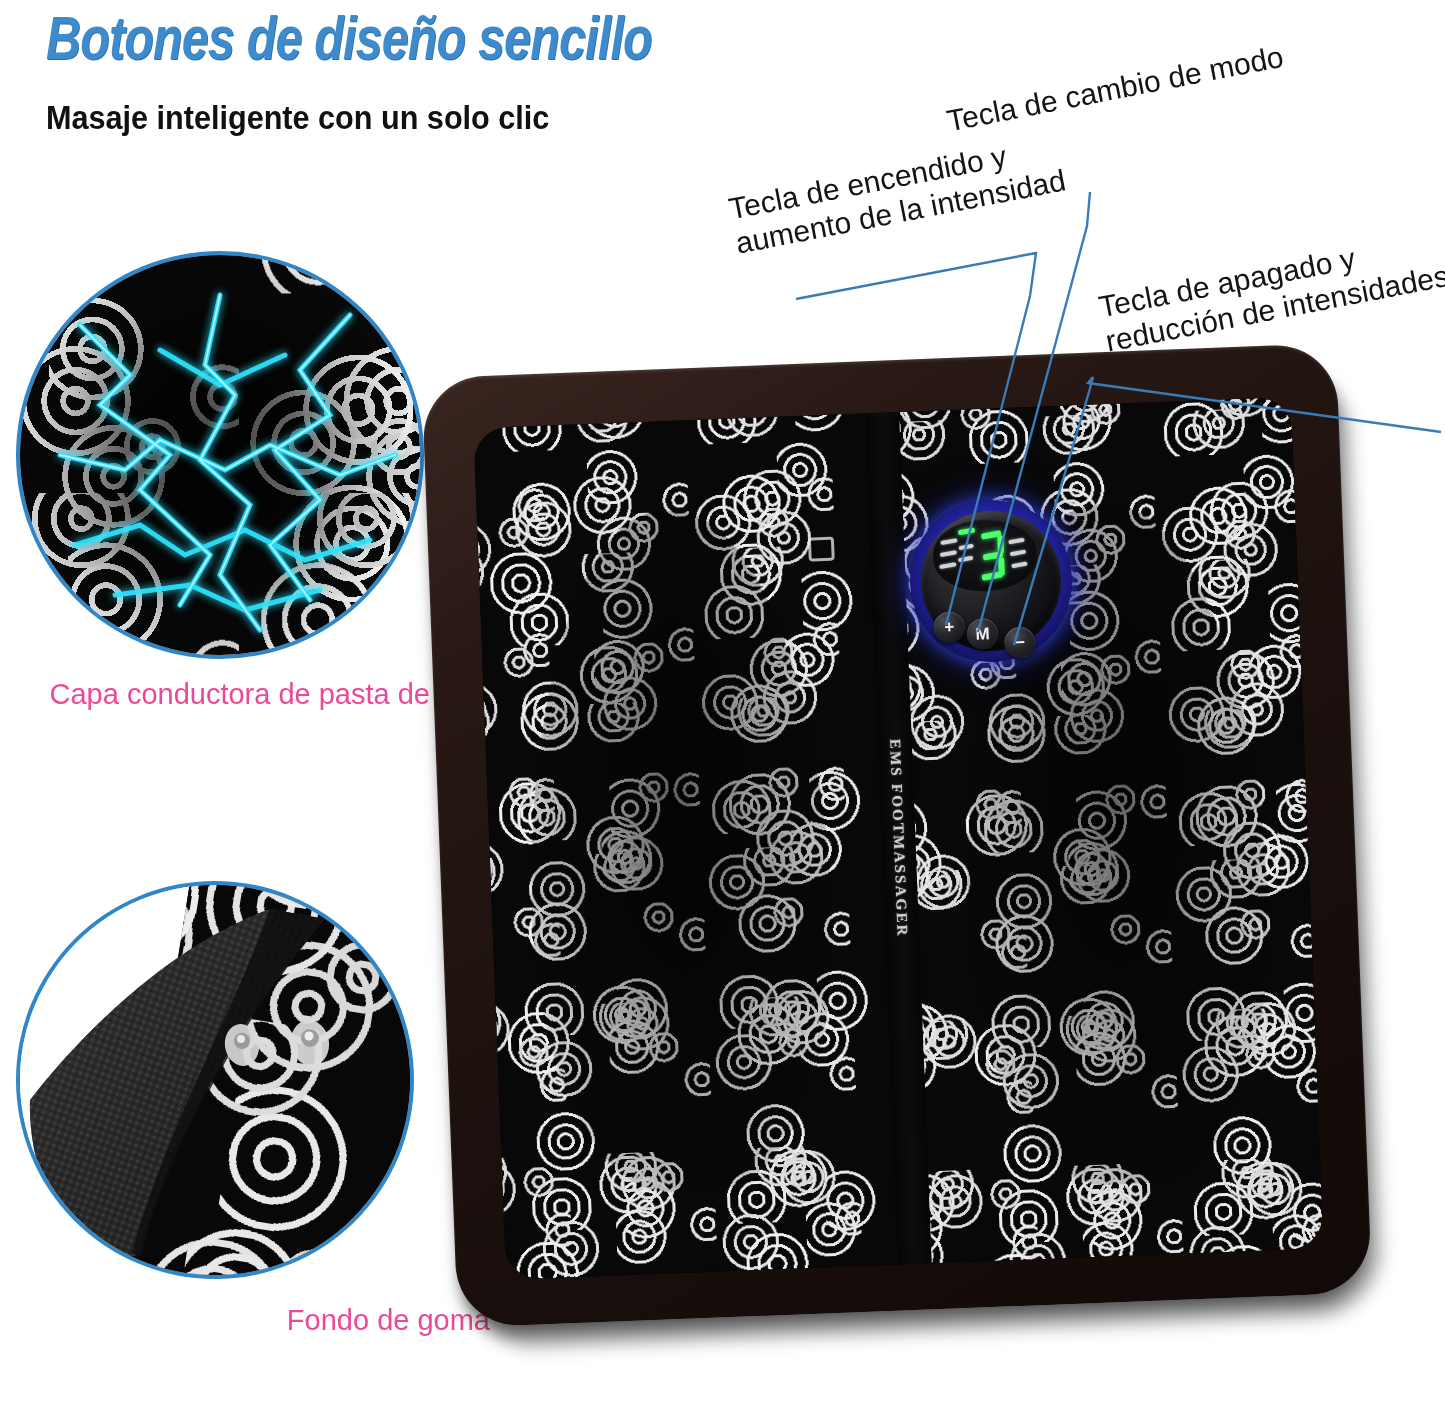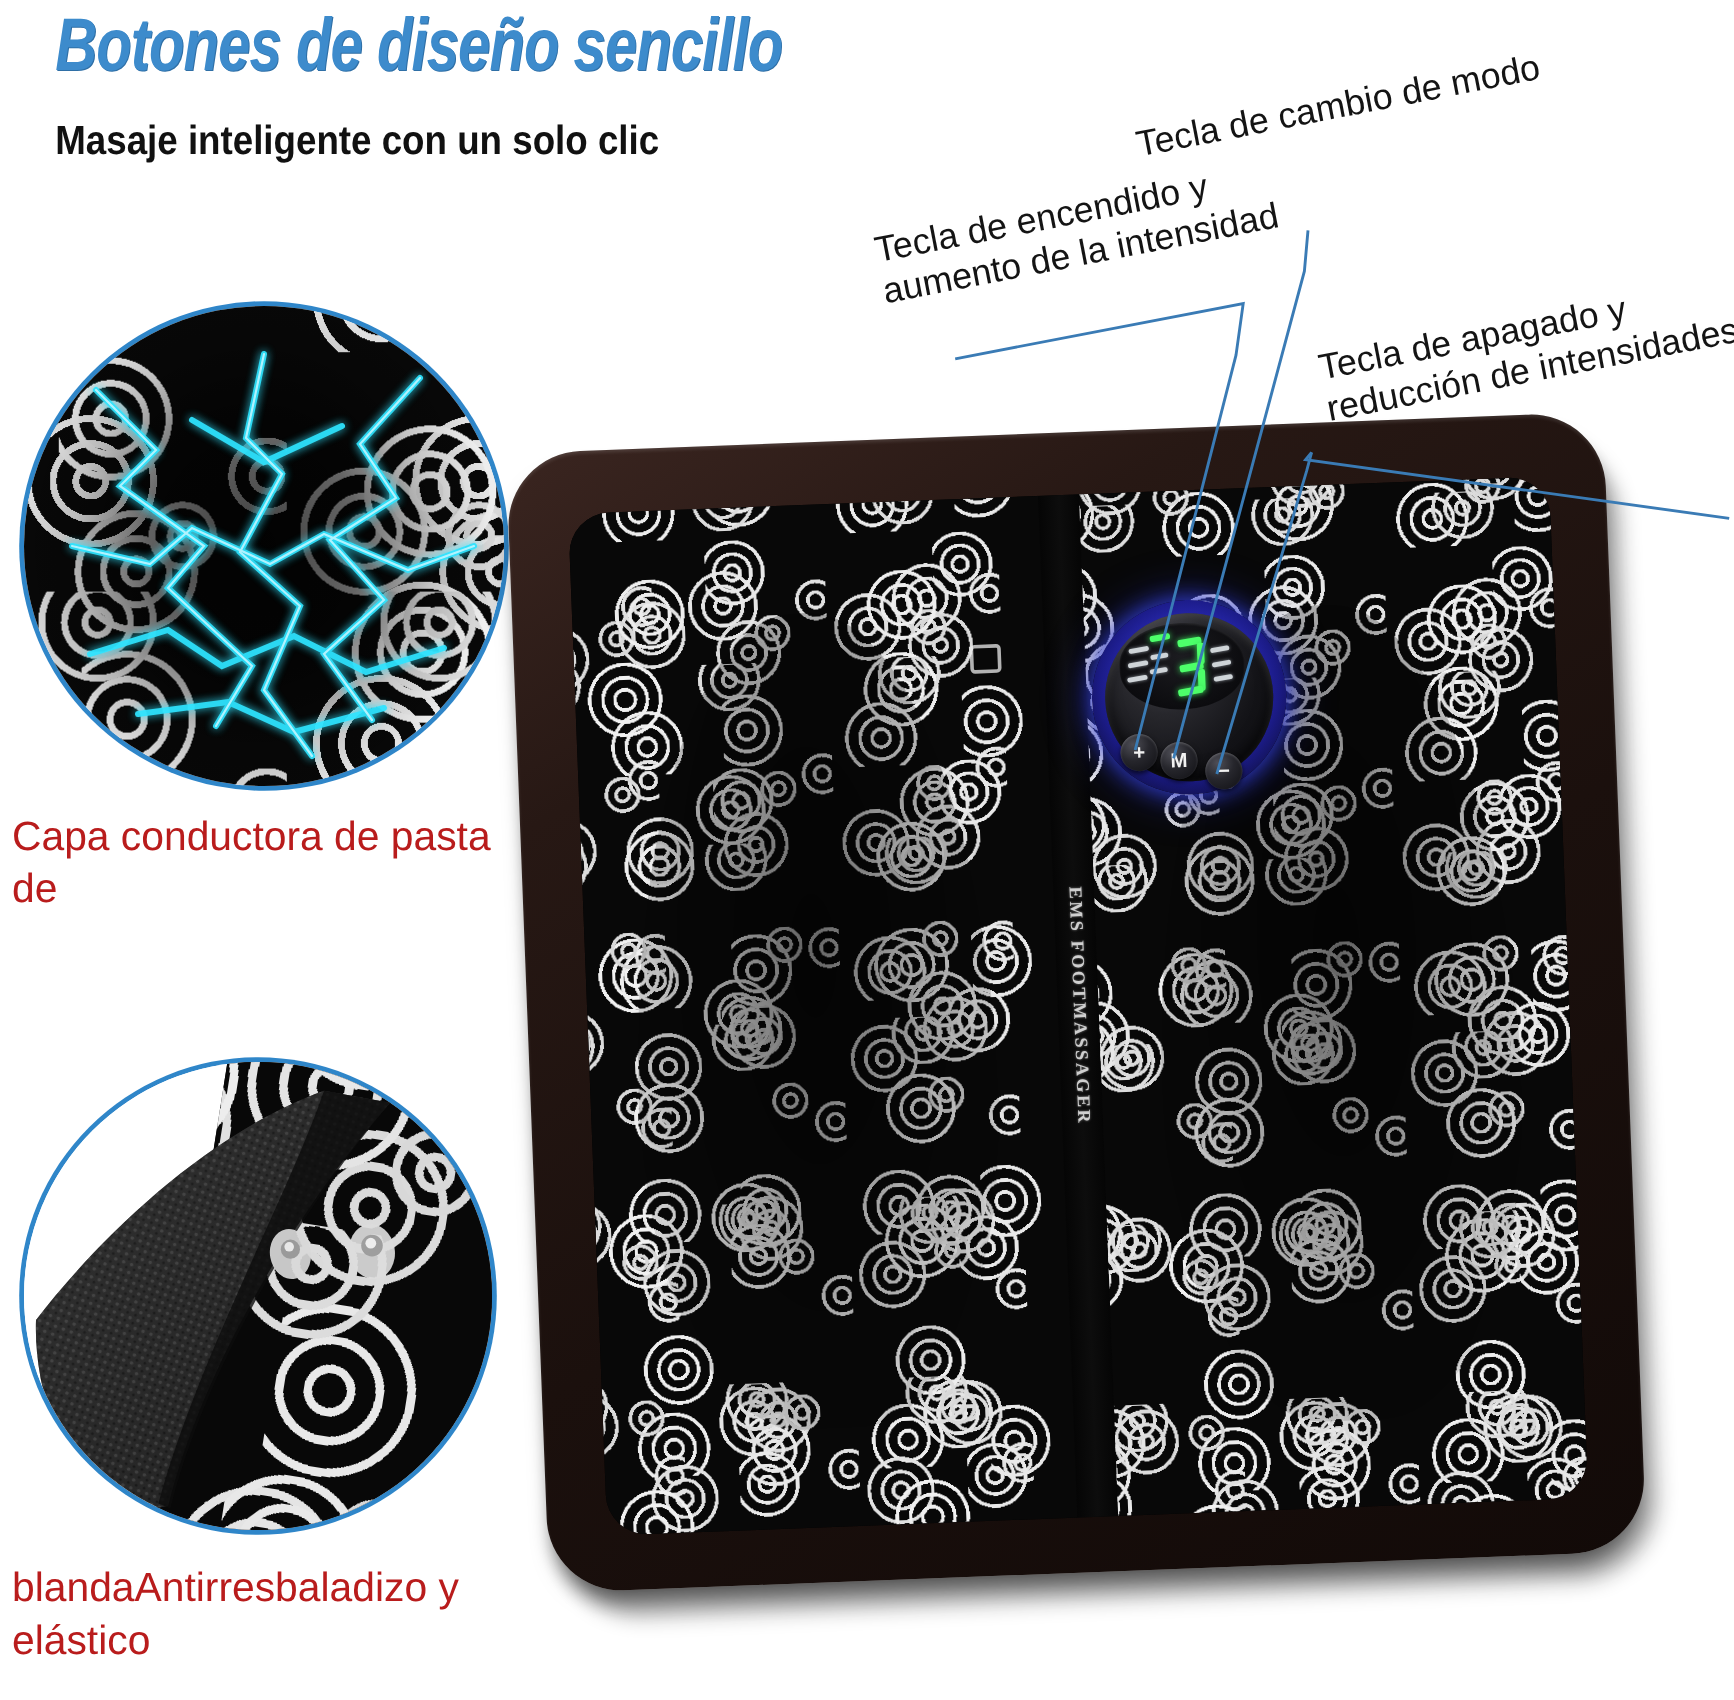--- a/index.html
+++ b/index.html
@@ -30,22 +30,22 @@
   }
 
   
   .feature { position:absolute; }
   .circ {
     position:absolute; border-radius:50%;
     overflow:hidden;
   }
   .circ-ring { box-shadow:0 0 0 4px #2f86c9; }
   .caption {
-    position:absolute; text-align:left;
-    font-size:34px; color:#b91c1c; line-height:1.28;
+    position:absolute; text-align:right;
+    font-size:29px; color:#ec4899; line-height:1.28;
   }
 
   
   .swirl-bg {
     position:absolute; inset:-20%;
     background-color:#080808;
     background-image:
       radial-gradient(circle at 12% 18%, transparent 0 5px, #e8e8e8 5px 8px, transparent 8px 14px, #e8e8e8 14px 17px, transparent 17px 24px, #e8e8e8 24px 27px, transparent 27px),
       radial-gradient(circle at 38% 9%,  transparent 0 4px, #dcdcdc 4px 7px, transparent 7px 13px, #dcdcdc 13px 16px, transparent 16px 23px, #dcdcdc 23px 26px, transparent 26px),
       radial-gradient(circle at 68% 22%, transparent 0 6px, #ededed 6px 9px, transparent 9px 15px, #ededed 15px 18px, transparent 18px 26px, #ededed 26px 29px, transparent 29px),
@@ -242,21 +242,21 @@
           <circle cx="221" cy="154" r="4" fill="#e8e8e8"></circle>
         </g>
         <g>
           <ellipse cx="290" cy="158" rx="19" ry="23" fill="#dcdcdc" opacity="0.92" transform="rotate(-10 290 158)"></ellipse>
           <circle cx="290" cy="153" r="9" fill="#9e9e9e"></circle>
           <circle cx="289" cy="151" r="4.5" fill="#ededed"></circle>
         </g>
       </svg>
     </div>
     <div class="caption" style="left:10px; top:1302px; width:480px;">
-      <div>blandaAntirresbaladizo y elástico</div>
+      <div>Fondo de goma</div>
     </div>
   </div>
 
   <div id="mat-wrap">
     <div class="mat-shadow"></div>
     <div class="mat-body">
       <div class="mat-inner">
 
         <div class="mat-pane pane-l">
           <div class="swirl-bg"></div>

